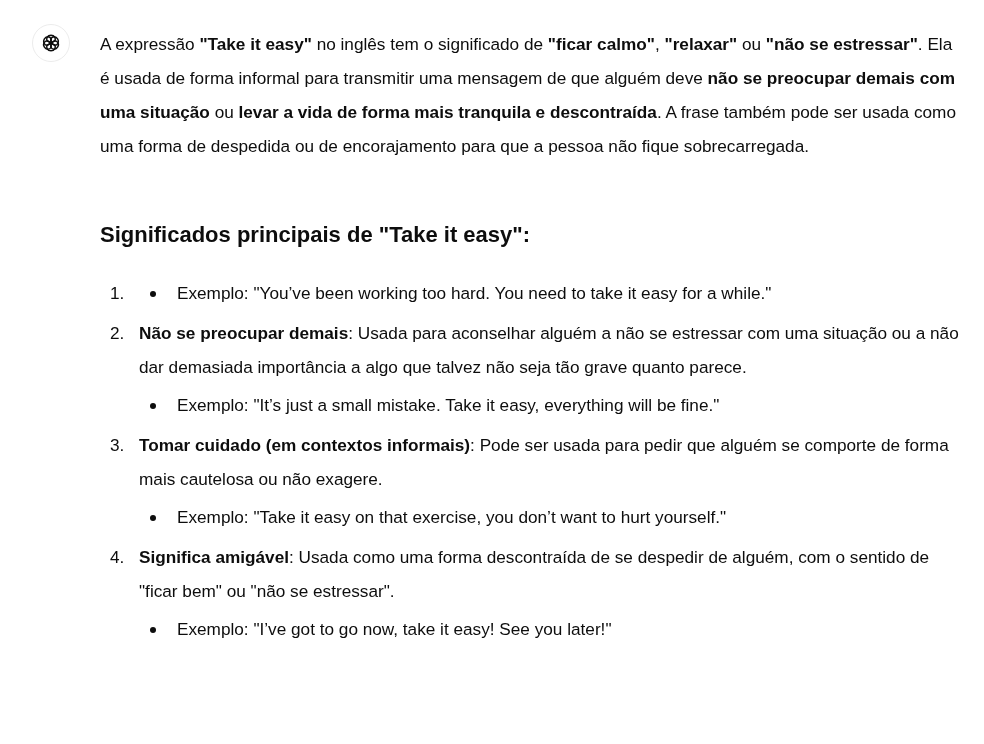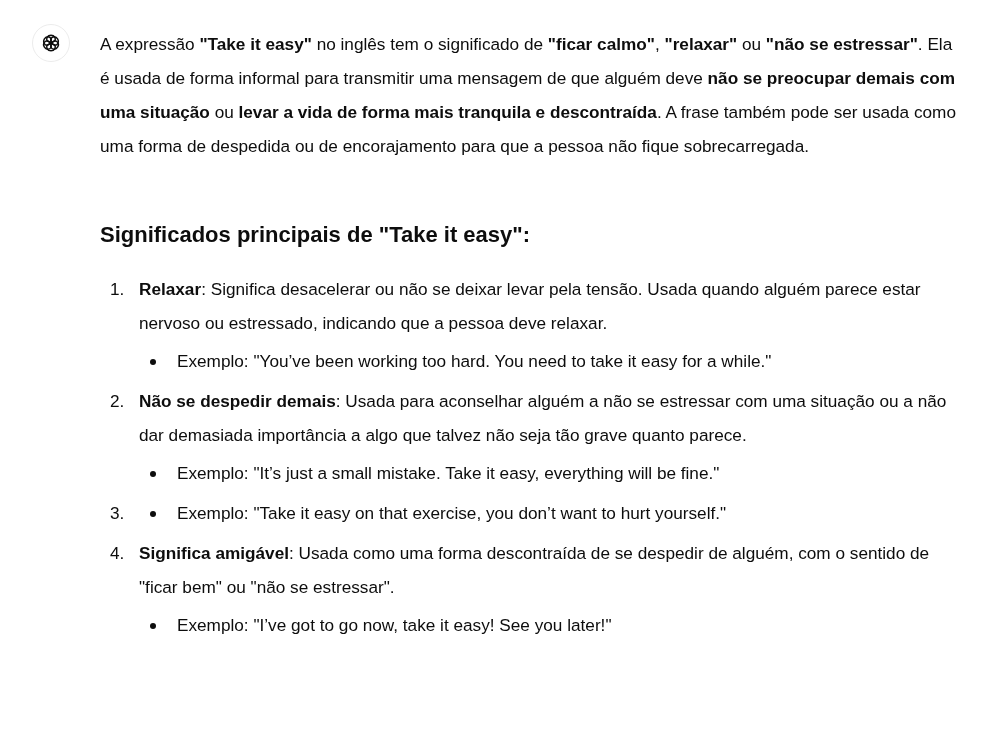--- a/index.html
+++ b/index.html
@@ -113,34 +113,34 @@
   </div>
 
   <div class="content">
     <p><span>A expressão </span><b>"Take it easy"</b><span> no inglês tem o significado de </span><b>"ficar calmo"</b><span>, </span><b>"relaxar"</b><span> ou </span><b>"não se estressar"</b><span>. Ela é usada de forma informal para transmitir uma mensagem de que alguém deve </span><b>não se preocupar demais com uma situação</b><span> ou </span><b>levar a vida de forma mais tranquila e descontraída</b><span>. A frase também pode ser usada como uma forma de despedida ou de encorajamento para que a pessoa não fique sobrecarregada.</span></p>
 
     <h3>Significados principais de "Take it easy":</h3>
 
     <ol class="meanings">
       <li>
         <span class="num">1.</span>
-        <span><b>Relaxar</b><span>: Significa desacelerar ou não se deixar levar pela tensão. Usada quando alguém parece estar nervoso ou estressado, indicando que a pessoa deve relaxar.</span></span>
         <ul class="example">
           <li>Exemplo: "You’ve been working too hard. You need to take it easy for a while."</li>
         </ul>
       </li>
       <li>
         <span class="num">2.</span>
-        <span><b>Não se despedir demais</b><span>: Usada para aconselhar alguém a não se estressar com uma situação ou a não dar demasiada importância a algo que talvez não seja tão grave quanto parece.</span></span>
+        <span><b>Não se preocupar demais</b><span>: Usada para aconselhar alguém a não se estressar com uma situação ou a não dar demasiada importância a algo que talvez não seja tão grave quanto parece.</span></span>
         <ul class="example">
           <li>Exemplo: "It’s just a small mistake. Take it easy, everything will be fine."</li>
         </ul>
       </li>
       <li>
         <span class="num">3.</span>
+        <span><b>Tomar cuidado (em contextos informais)</b><span>: Pode ser usada para pedir que alguém se comporte de forma mais cautelosa ou não exagere.</span></span>
         <ul class="example">
           <li>Exemplo: "Take it easy on that exercise, you don’t want to hurt yourself."</li>
         </ul>
       </li>
       <li>
         <span class="num">4.</span>
         <span><b>Significa amigável</b><span>: Usada como uma forma descontraída de se despedir de alguém, com o sentido de "ficar bem" ou "não se estressar".</span></span>
         <ul class="example">
           <li>Exemplo: "I’ve got to go now, take it easy! See you later!"</li>
         </ul>

